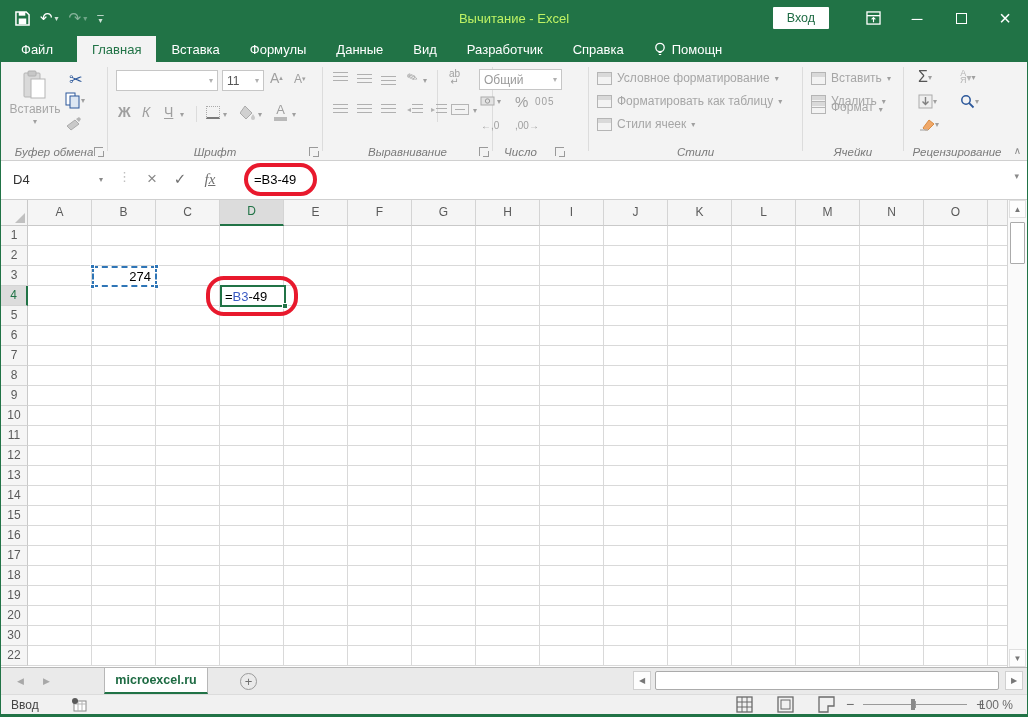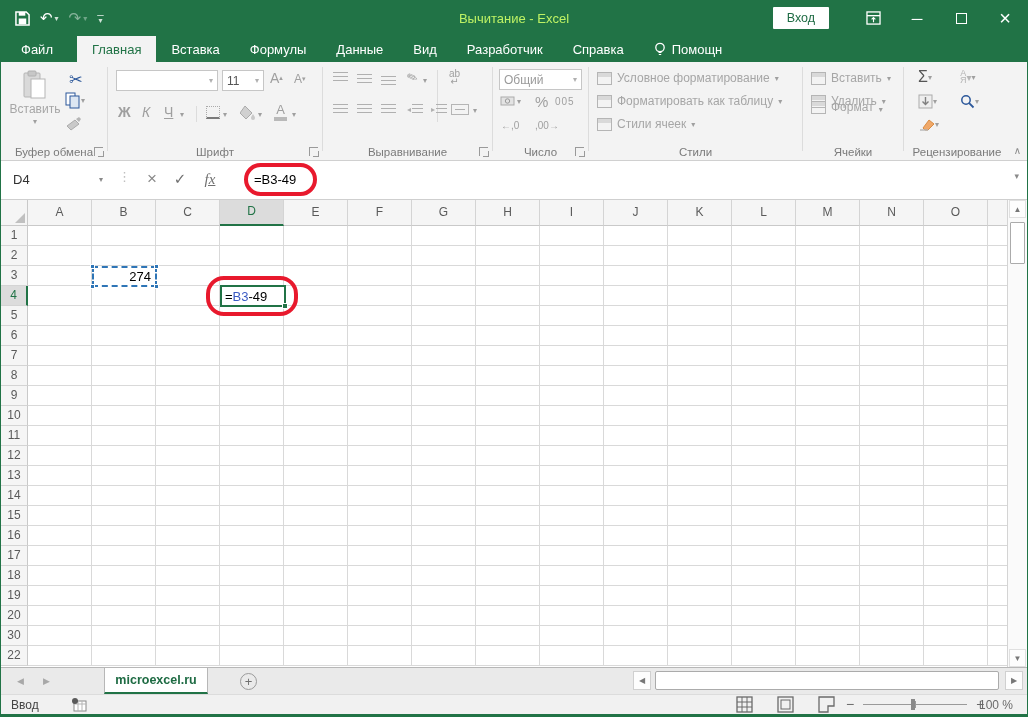--- a/index.html
+++ b/index.html
@@ -25,21 +25,21 @@
   .tabrow { position:absolute; top:36px; left:0; right:0; height:26px; background:#217346; display:flex; align-items:stretch; font-size:13px; }
   .rtab { display:flex; align-items:center; padding:12px 15px; color:#fff; white-space:nowrap; }
   .rtab.file { padding:0 20px; margin-right:4px; }
   .rtab.active { background:#f3f3f3; color:#217346; }
   .rtab .ticon { margin-right:6px; display:flex; }
 
   
   .ribbon { position:absolute; top:62px; left:0; right:0; height:99px; background:#f3f3f3; border-bottom:1px solid #d0d0d0; font-size:12px; color:#a6a6a6; }
   .gdiv { position:absolute; top:5px; height:84px; width:1px; background:#dcdcdc; }
   .grp { position:absolute; top:0; height:98px; }
-  .grplabel { position:absolute; bottom:2px; left:0; right:0; text-align:center; font-size:11.5px; color:#7a7a7a; }
+  .grplabel { position:absolute; bottom:2px; left:0; right:0; text-align:center; font-size:11.5px; color:#7a7a7a;font-style:italic; }
   .launcher { position:absolute; bottom:4px; right:4px; width:9px; height:9px; border-left:1px solid #9a9a9a; border-top:1px solid #9a9a9a; }
   .launcher:after { content:""; position:absolute; right:-1px; bottom:-1px; width:5px; height:5px; border-right:1.5px solid #9a9a9a; border-bottom:1.5px solid #9a9a9a; }
   .combo { background:#fff; border:1px solid #c6c6c6; height:21px; display:flex; align-items:center; padding:0 4px; color:#9a9a9a; }
   .combo .dd { margin-left:auto; font-size:8px; color:#b0b0b0; }
   .glyphbtn { display:flex; align-items:center; justify-content:center; color:#9f9f9f; }
   .dd { font-size:8px; color:#9f9f9f; }
   .lines-icon { width:15px; height:10px; background:repeating-linear-gradient(to bottom,#b0b0b0 0 1.5px,transparent 1.5px 4px); }
   .lines-sm { width:11px; height:10px; background:repeating-linear-gradient(to bottom,#b0b0b0 0 1.5px,transparent 1.5px 4px); }
   .stylerow { position:absolute; left:8px; display:flex; align-items:center; gap:5px; color:#a6a6a6; font-size:12px; white-space:nowrap; }
   .sicon { width:15px; height:13px; border:1px solid #b5b5b5; background:linear-gradient(#d9d9d9 0 4px,transparent 4px); }
@@ -270,21 +270,21 @@
         </span>
       <span style="position:absolute;left:128px;top:42px;width:18px;height:11px;border:1px solid #b5b5b5;display:flex;align-items:center;justify-content:center;">
           <span style="width:10px;height:1.5px;background:#b0b0b0;"></span>
         </span>
       <span class="dd" style="position:absolute;left:150px;top:44px;">▾</span>
       <div class="grplabel">Выравнивание</div>
       <span class="launcher"></span>
     </div>
     <div class="gdiv" style="left:491px;"></div>
 
-    <div class="grp" style="left:492px;width:95px;">
+    <div class="grp" style="left:472px;width:95px;">
       <div class="combo" style="position:absolute;left:6px;top:7px;width:83px;">
           <span>Общий</span>
           <span class="dd">▾</span>
         </div>
       <span style="position:absolute;left:7px;top:33px;display:flex;align-items:center;">
         <svg width="17" height="13" viewBox="0 0 17 13">
             <rect x="1" y="2" width="13" height="8" fill="#e3e3e3" stroke="#ababab"></rect>
             <circle cx="7.5" cy="6" r="2.2" fill="none" stroke="#9a9a9a"></circle>
           </svg>
         <span class="dd">▾</span>

